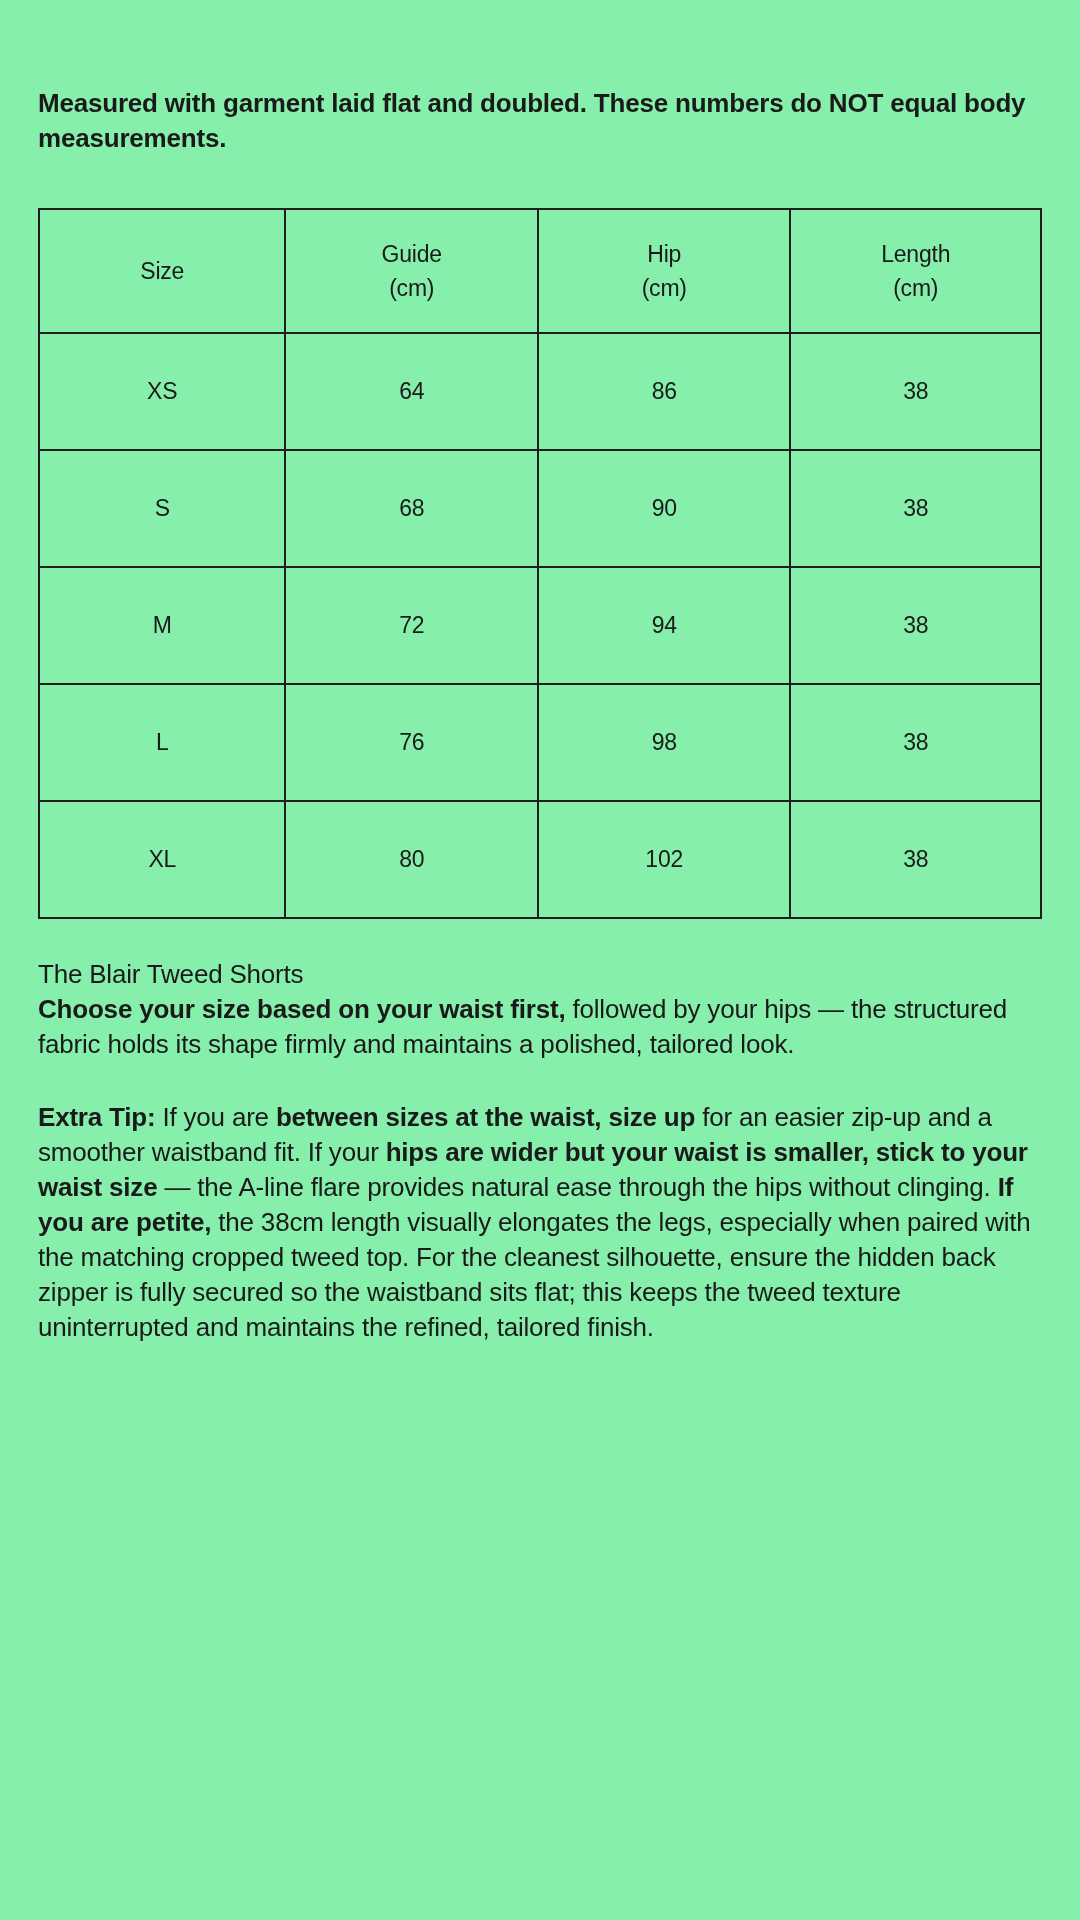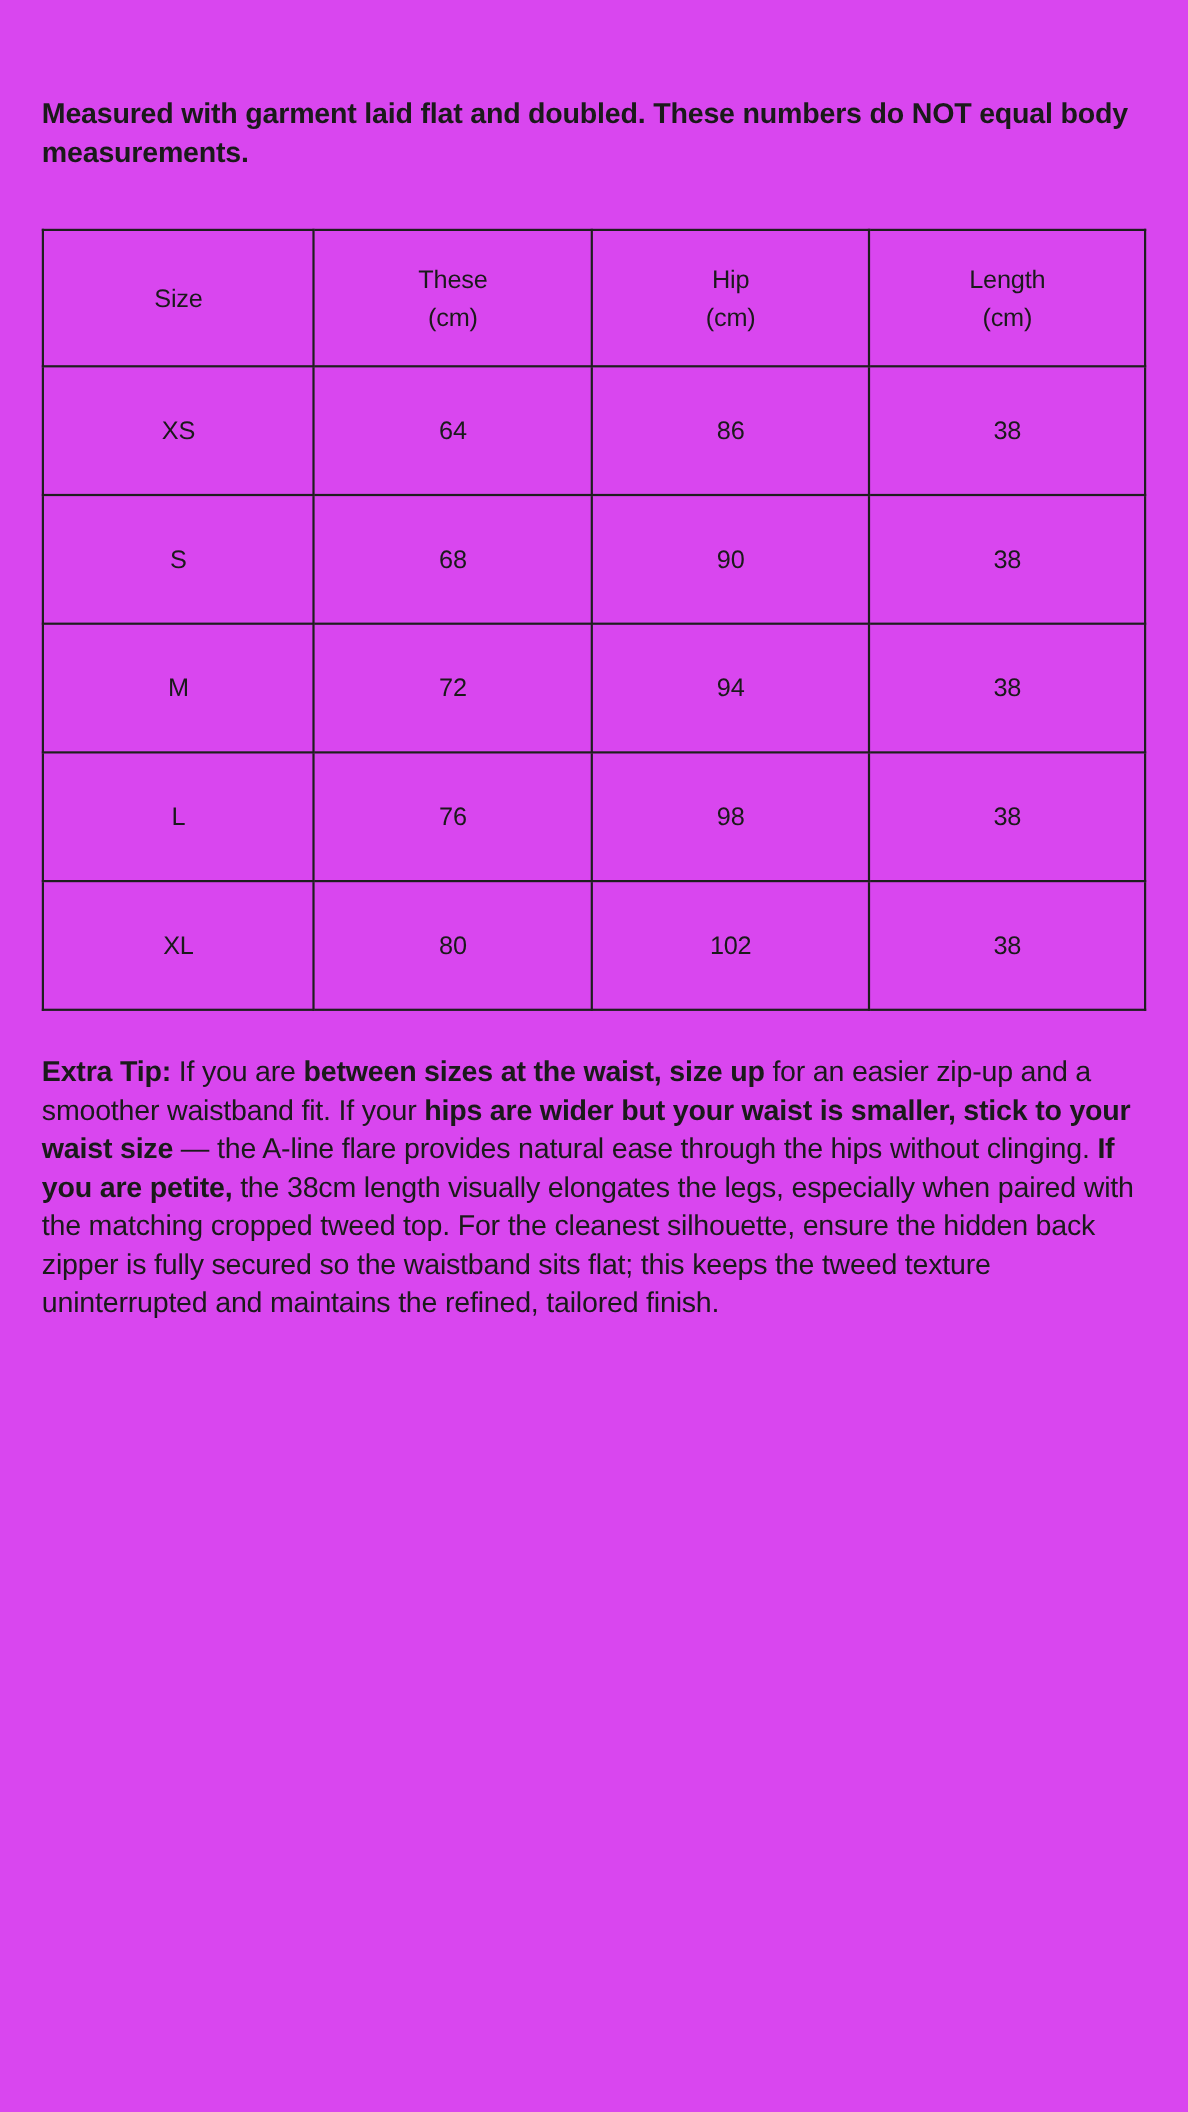--- a/index.html
+++ b/index.html
@@ -1,21 +1,21 @@
 <!DOCTYPE html>
 <html><head>
 <meta charset="utf-8">
 <style>
   * { box-sizing: border-box; }
   html, body { margin: 0; padding: 0; background: #f4f1e9; }
   .page {
     position: relative;
     width: 1080px;
     height: 1920px;
-    background: #d946ef;
+    background: #86efac;
     color: #1a1a1a;
     font-family: "Liberation Sans", sans-serif;
     font-size: 26px;
     line-height: 35px;
     letter-spacing: -0.2px;
     padding: 86px 38px 40px 38px;
     overflow: hidden;
   }
   .intro {
     margin: 0;
@@ -65,21 +65,21 @@
   <table class="size-chart">
     <colgroup>
       <col style="width:24.6%">
       <col style="width:25.2%">
       <col style="width:25.2%">
       <col style="width:25.0%">
     </colgroup>
     <thead>
       <tr>
         <th>Size</th>
-        <th>These
+        <th>Guide
 (cm)</th>
         <th>Hip
 (cm)</th>
         <th>Length
 (cm)</th>
       </tr>
     </thead>
     <tbody>
       <tr>
         <td>XS</td>
@@ -109,19 +109,23 @@
         <td>XL</td>
         <td>80</td>
         <td>102</td>
         <td>38</td>
       </tr>
     </tbody>
   </table>
 
 
 
+  <p class="para">
+    <span>The Blair Tweed Shorts</span><br>
+    <strong>Choose your size based on your waist first,</strong><span> followed by your hips — the structured fabric holds its shape firmly and maintains a polished, tailored look.</span>
+  </p>
 
   <p class="para">
     <strong>Extra Tip:</strong><span> If you are </span><strong>between sizes at the waist, size up</strong><span> for an easier zip-up and a smoother waistband fit. If your </span><strong>hips are wider but your waist is smaller, stick to your waist size</strong><span> — the A-line flare provides natural ease through the hips without clinging. </span><strong>If you are petite,</strong><span> the 38cm length visually elongates the legs, especially when paired with the matching cropped tweed top. For the cleanest silhouette, ensure the hidden back zipper is fully secured so the waistband sits flat; this keeps the tweed texture uninterrupted and maintains the refined, tailored finish.</span>
   </p>
 
 
 </div>
 
 </body></html>

